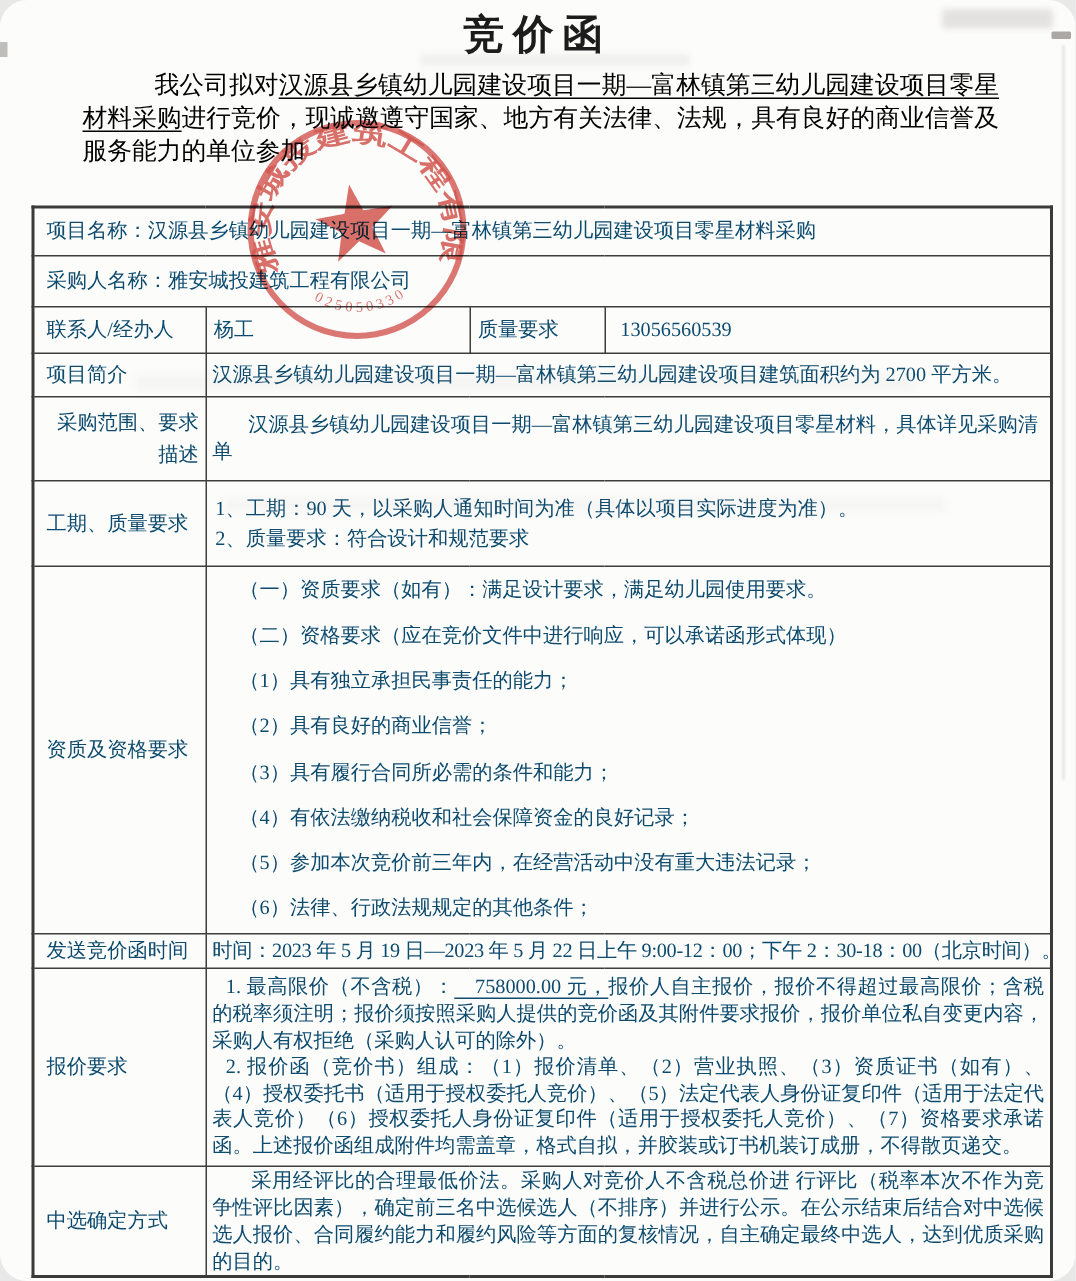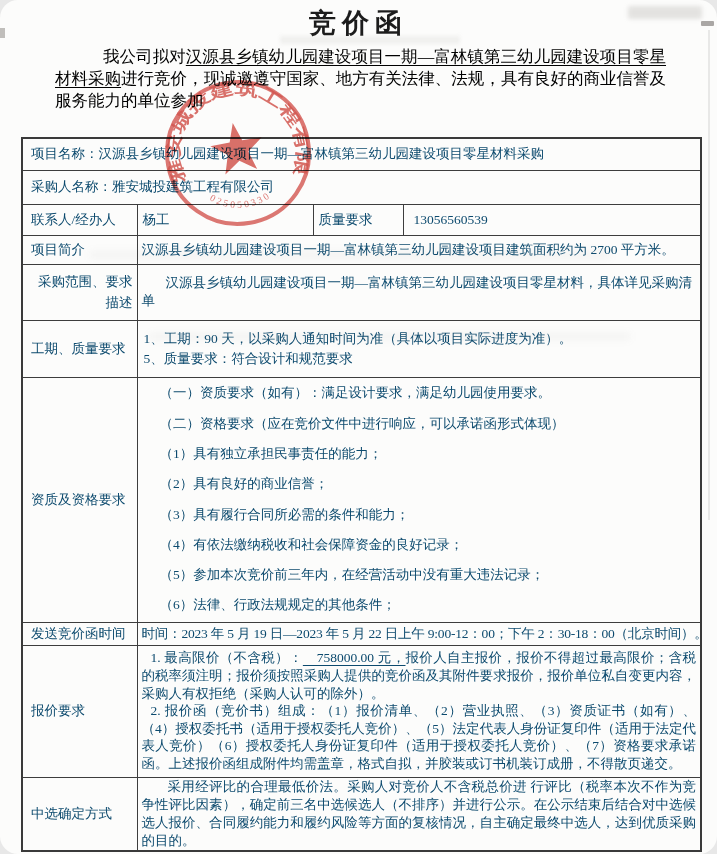--- a/index.html
+++ b/index.html
@@ -90,21 +90,21 @@
       <td class="lab twoline">
         <div>采购范围、要求</div>
         <div>描述</div>
       </td>
       <td colspan="3" class="ind2">汉源县乡镇幼儿园建设项目一期—富林镇第三幼儿园建设项目零星材料，具体详见采购清单</td>
     </tr>
     <tr class="r6">
       <td class="lab">工期、质量要求</td>
       <td colspan="3" class="sched">
         <div>1、工期：90 天，以采购人通知时间为准（具体以项目实际进度为准）。</div>
-        <div>5、质量要求：符合设计和规范要求</div>
+        <div>2、质量要求：符合设计和规范要求</div>
       </td>
     </tr>
     <tr class="r7">
       <td class="lab">资质及资格要求</td>
       <td colspan="3" class="qual">
         <div>（一）资质要求（如有）：满足设计要求，满足幼儿园使用要求。</div>
         <div>（二）资格要求（应在竞价文件中进行响应，可以承诺函形式体现）</div>
         <div>（1）具有独立承担民事责任的能力；</div>
         <div>（2）具有良好的商业信誉；</div>
         <div>（3）具有履行合同所必需的条件和能力；</div>

